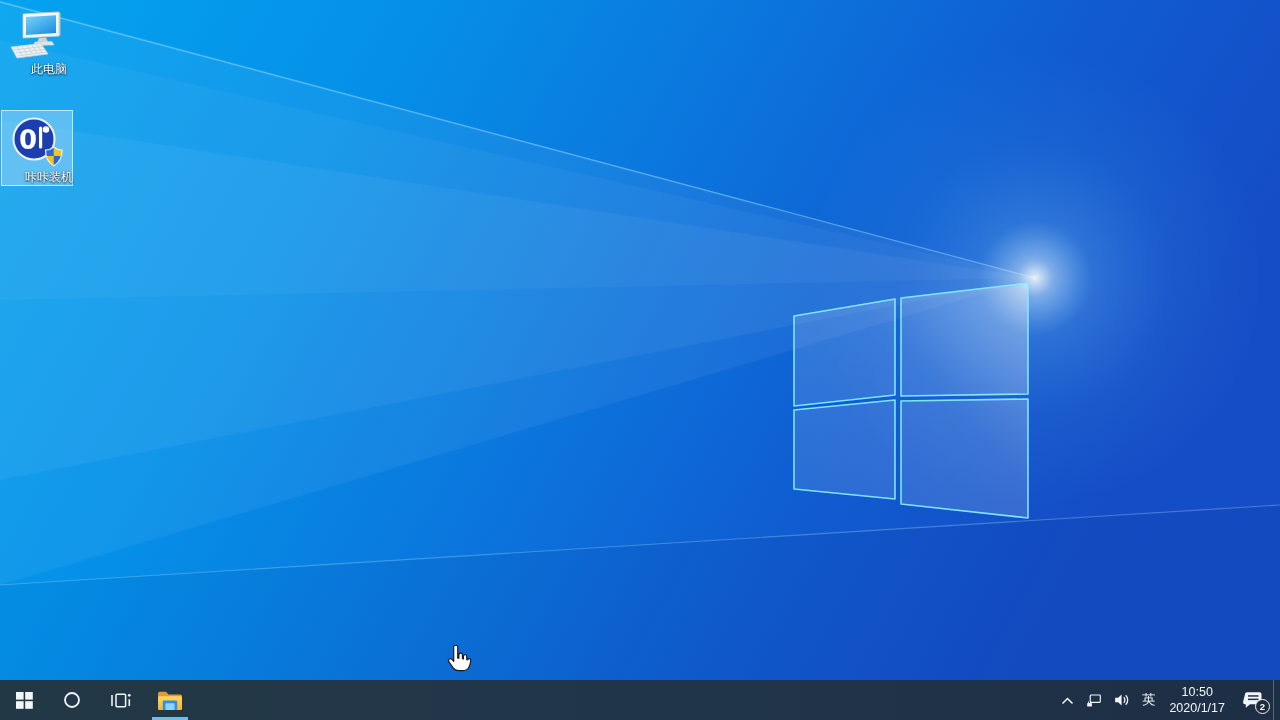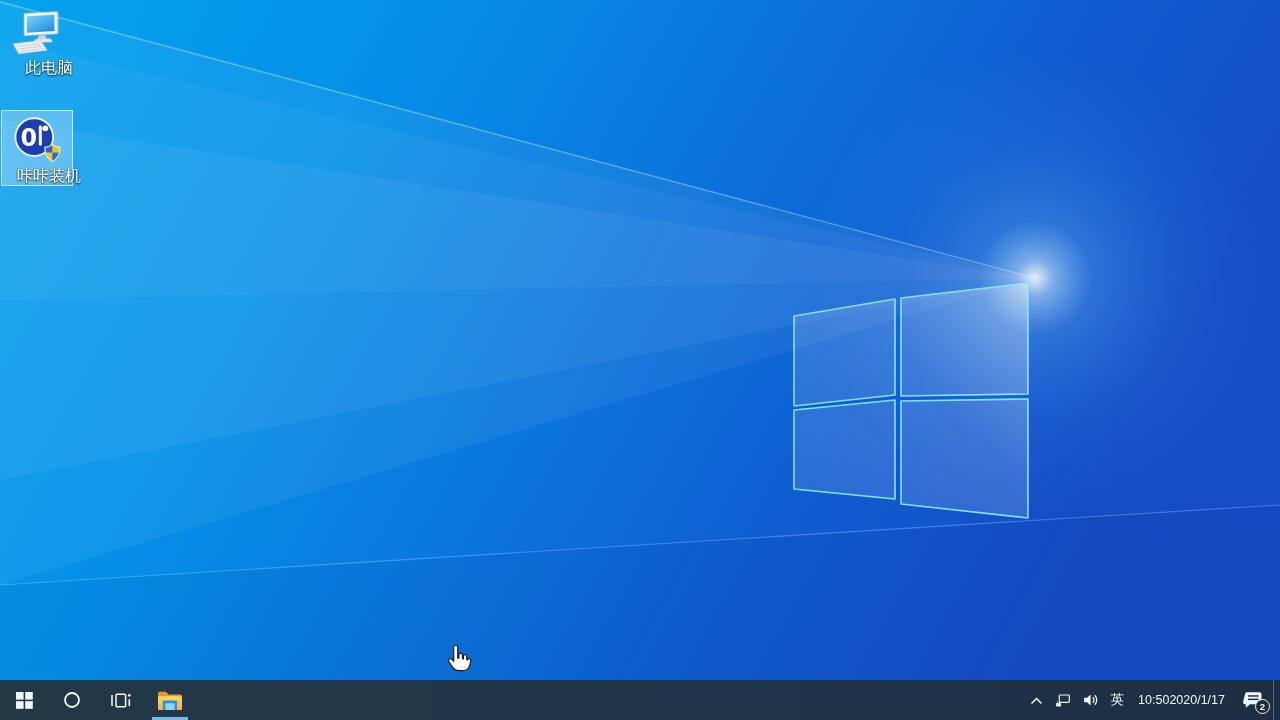--- a/index.html
+++ b/index.html
@@ -15,21 +15,21 @@
   .icon-tile{
     position:absolute;width:72px;box-sizing:border-box;
     display:flex;flex-direction:column;align-items:center;
     padding-top:4px;cursor:default;border:1px solid transparent;
   }
   .icon-tile.selected{
     background:rgba(165,218,248,.48);
     border:1px solid rgba(225,246,255,.75);
   }
   .icon-label{
-    margin-top:2px;font-size:16px;line-height:1.15;color:#ffffff;
+    margin-top:2px;font-size:12px;line-height:1.15;color:#ffffff;
     text-shadow:0 1px 2px rgba(0,0,0,.8),0 0 2px rgba(0,0,0,.45);
     text-align:center;white-space:nowrap;margin-left:24px;
   }
 
   
   .taskbar{
     position:absolute;left:0;bottom:0;width:1280px;height:40px;
     background:linear-gradient(90deg,#233845 0%,#21354a 55%,#1d2e45 100%);
     display:flex;align-items:stretch;z-index:10;
   }
@@ -41,21 +41,21 @@
   .tb-btn{width:48px;height:40px;}
   .tb-btn.app{margin-left:2px;}
   .app-underline{
     position:absolute;left:6px;right:6px;bottom:0;height:3px;
     background:#76b9ed;
   }
   .tb-spacer{flex:1;}
   .tray{display:flex;align-items:stretch;height:40px;}
   .tray-btn{padding:0 5px;height:40px;}
   .tray-btn.ime{font-size:13.5px;padding:0 6px;color:#f2f6fa;}
-  .tray-btn.clock{flex-direction:row;justify-content:center;padding:0 8px;}
+  .tray-btn.clock{flex-direction:column;justify-content:center;padding:0 8px;}
   .clock-time,.clock-date{font-size:12.5px;line-height:1.3;color:#f2f6fa;text-align:center;}
   .tray-btn.action{width:40px;}
   .ac-badge{
     position:absolute;right:3px;bottom:6px;width:15px;height:15px;border-radius:50%;
     background:#1c2a3a;border:1.5px solid #f0f4f8;box-sizing:border-box;
     font-size:9.5px;font-weight:bold;color:#ffffff;
     display:flex;align-items:center;justify-content:center;line-height:1;
   }
   .show-desktop{
     width:7px;height:40px;border-left:1px solid rgba(255,255,255,.28);

